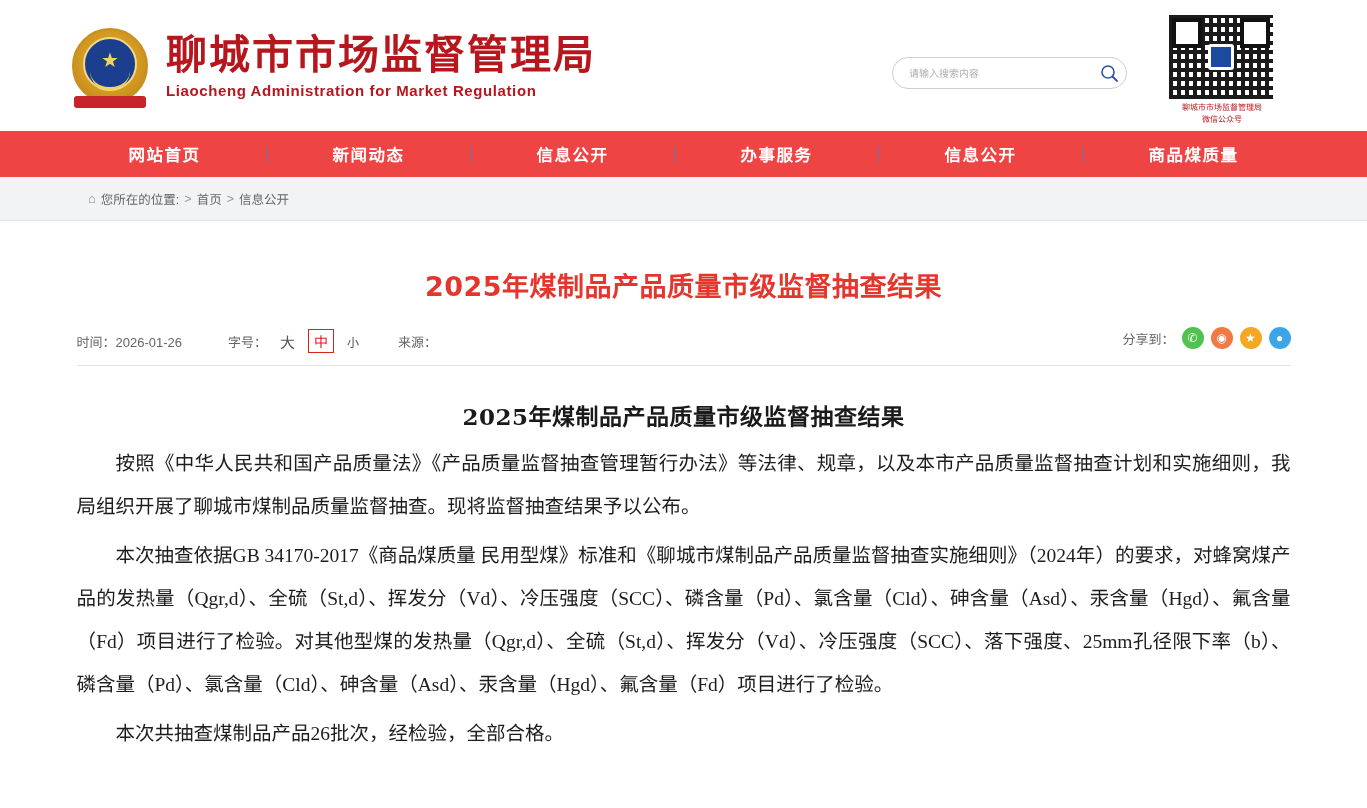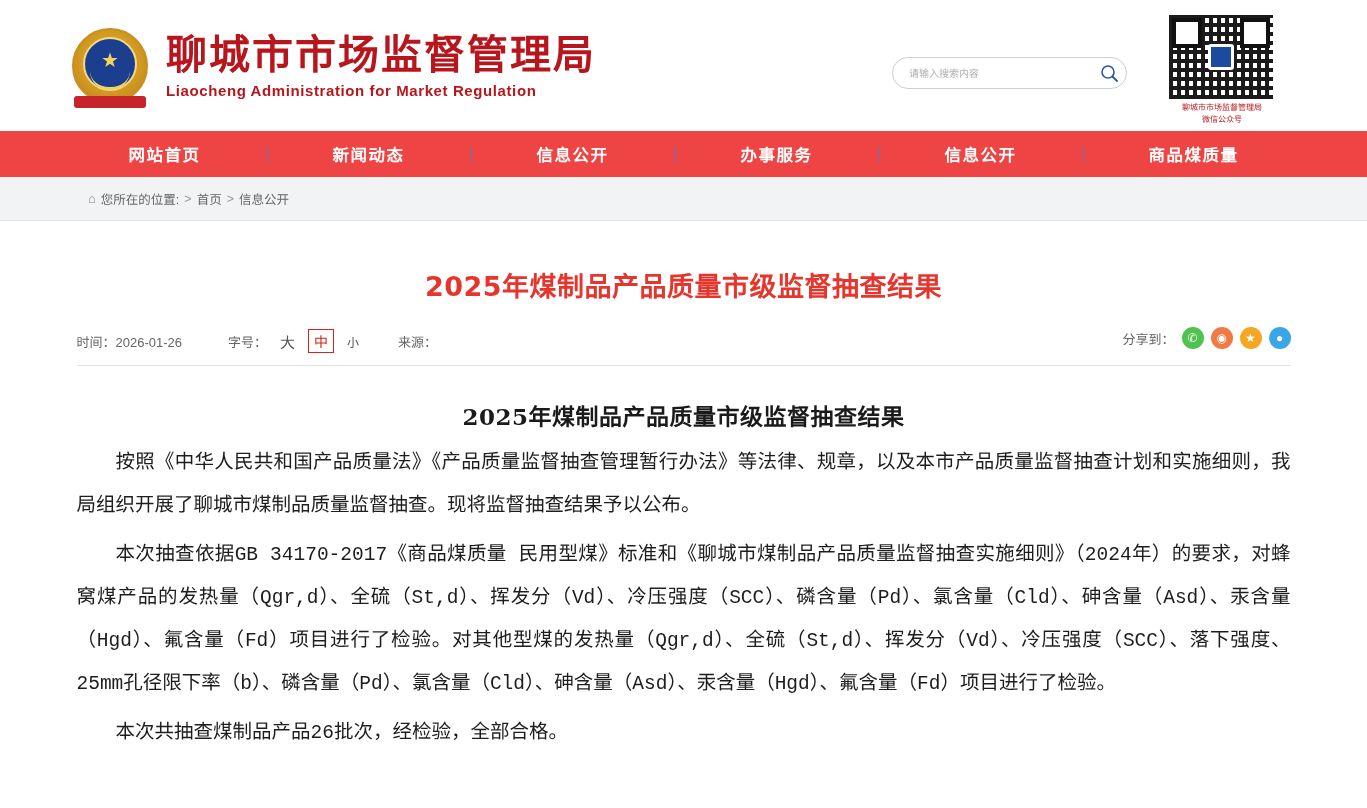--- a/index.html
+++ b/index.html
@@ -320,21 +320,21 @@
   .sub-headline {
     text-align: center;
     font-family: "DejaVu Serif", "Liberation Serif", serif;
     font-size: 23px;
     font-weight: bold;
     color: #1a1a1a;
     padding: 32px 0 10px;
     letter-spacing: 0.5px;
   }
   .body {
-    font-family: Liberation Mono, monospace;
+    font-family: Liberation Serif, serif;
     font-size: 19.5px;
     line-height: 43px;
     color: #1d1d1d;
     text-align: justify;
   }
   .body p {
     margin: 0 0 6px 0;
     text-indent: 2em;
   }
 </style>

